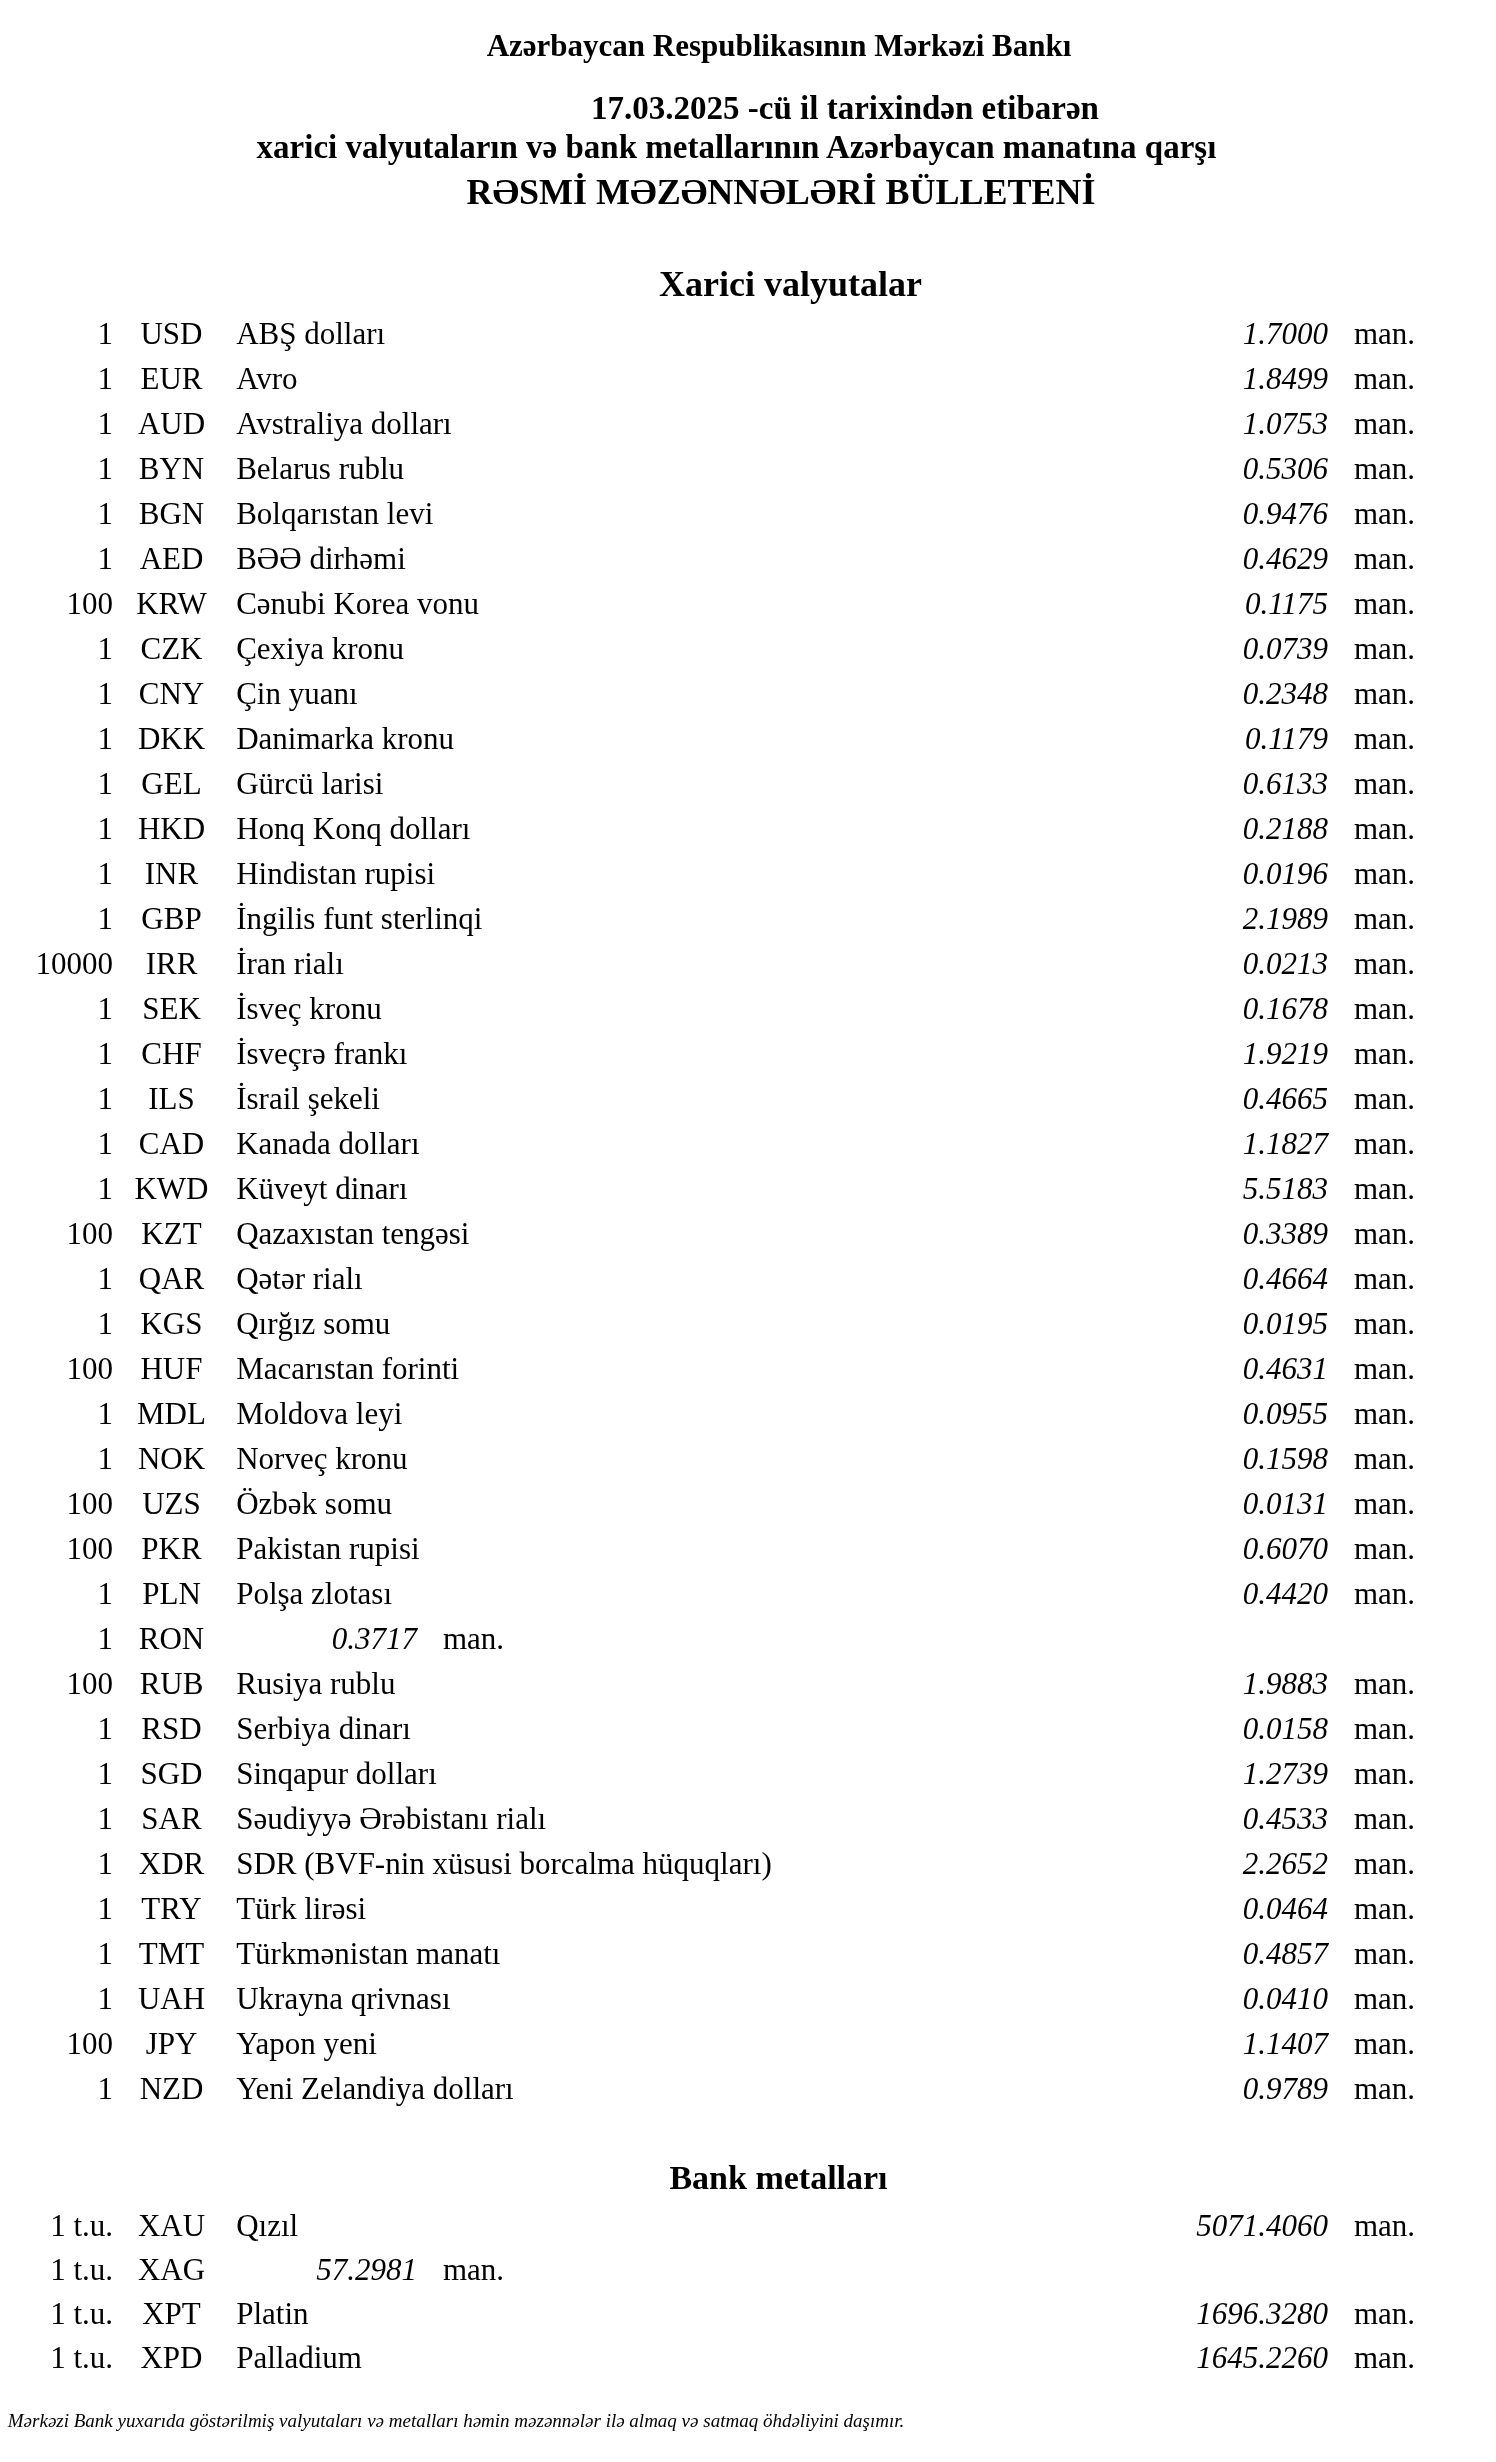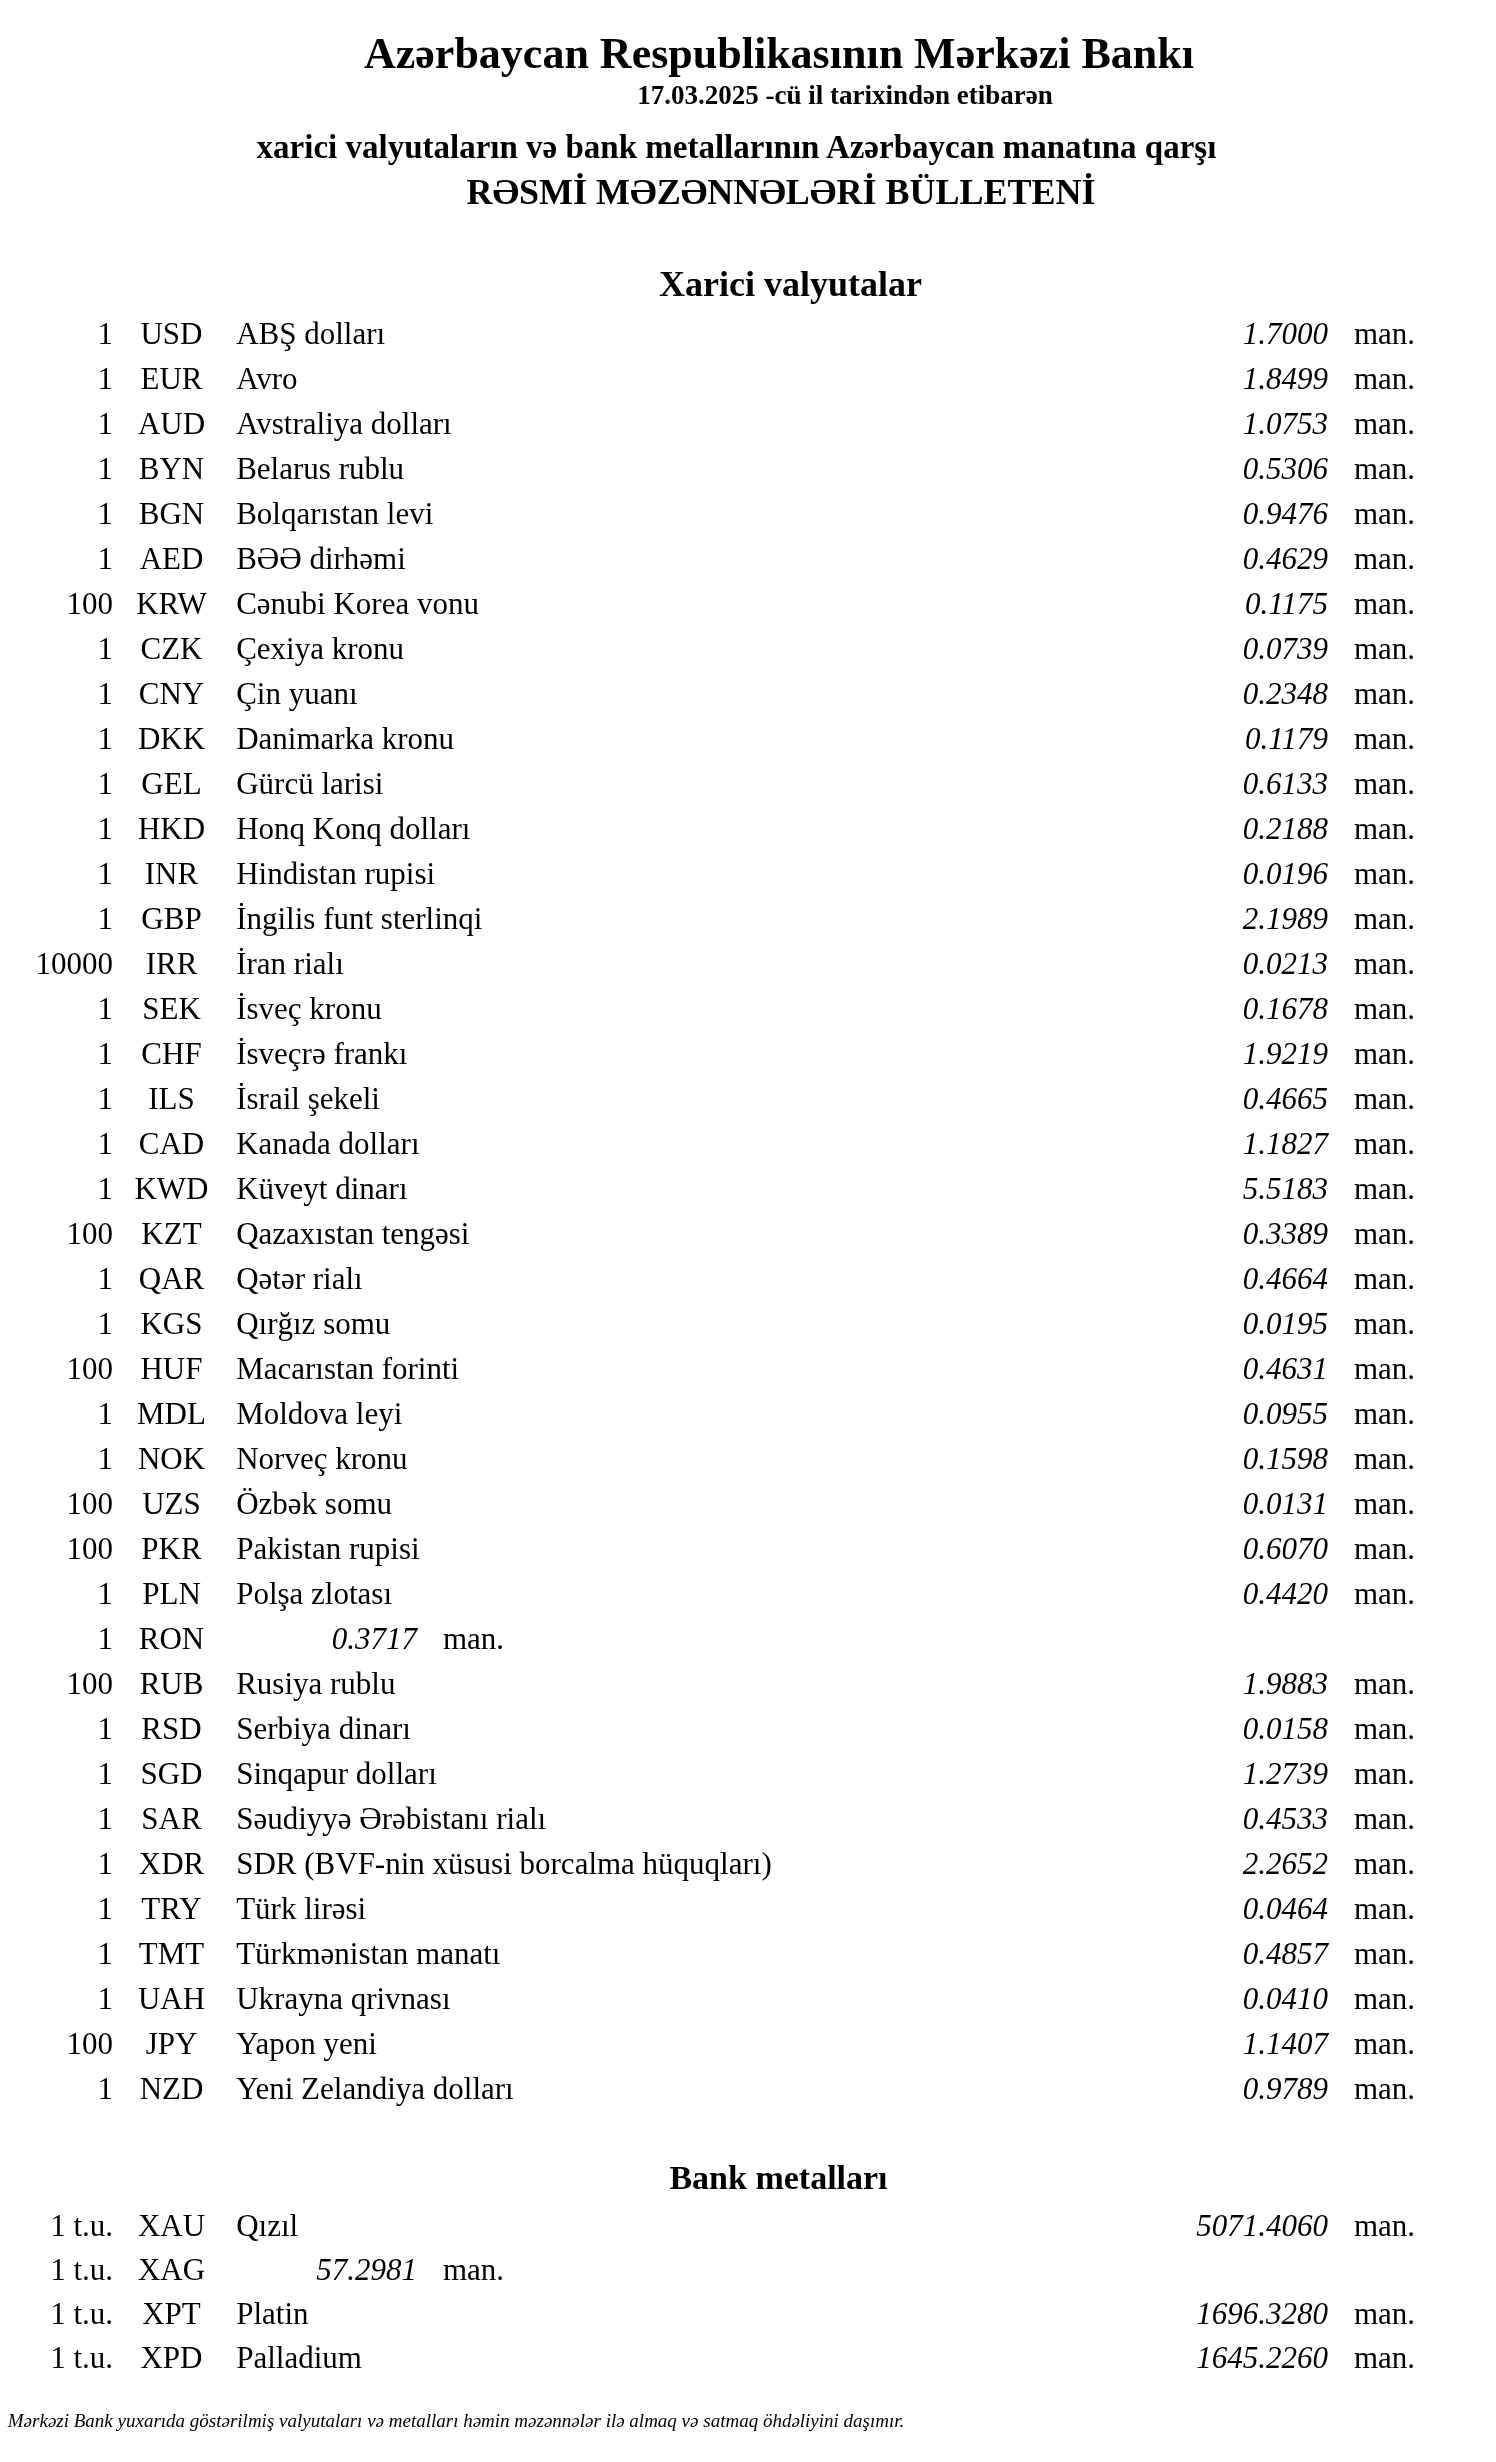--- a/index.html
+++ b/index.html
@@ -20,22 +20,22 @@
     inset: 0;
   }
   .h {
     position: absolute;
     left: 0;
     right: 0;
     text-align: center;
     font-weight: 700;
     white-space: nowrap;
   }
-  .title    { top: 28px;  font-size: 44px; margin-left: 62px;  }
-  .date     { top: 80px; font-size: 27px; margin-left: 194px; }
+  .title    { top: 28px;  font-size: 31px; margin-left: 62px;  }
+  .date     { top: 90px; font-size: 33px; margin-left: 194px; }
   .subtitle { top: 129px; font-size: 33px; margin-left: -23px; }
   .bulletin { top: 171px; font-size: 36px; margin-left: 66px;  }
   .sec-cur  { top: 263px; font-size: 36px; margin-left: 85px; }
   .sec-met  { top: 2159px; font-size: 34px; margin-left: 61px; }
 
   .table {
     position: absolute;
     left: 0;
     right: 0;
   }

